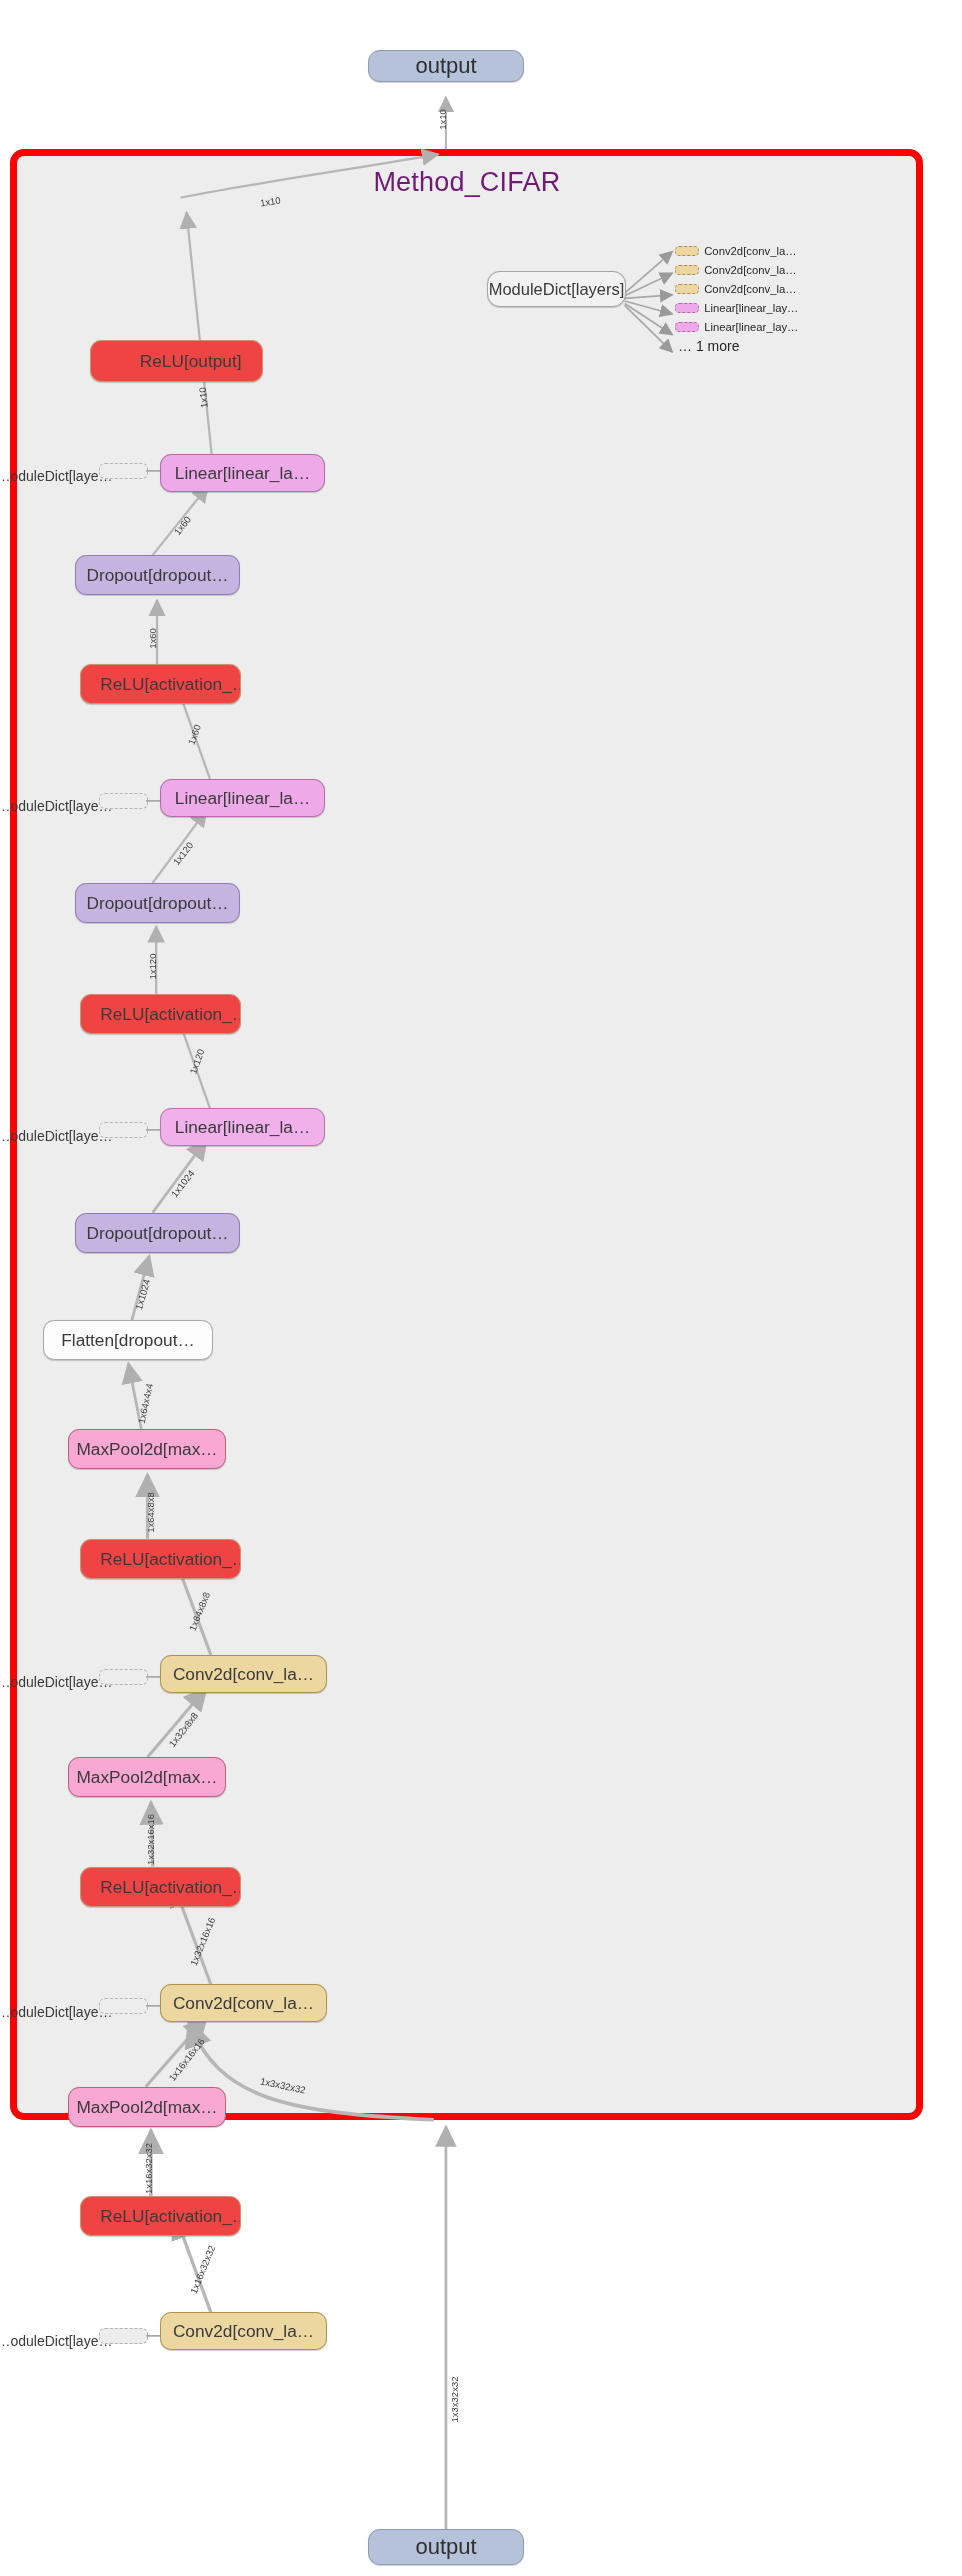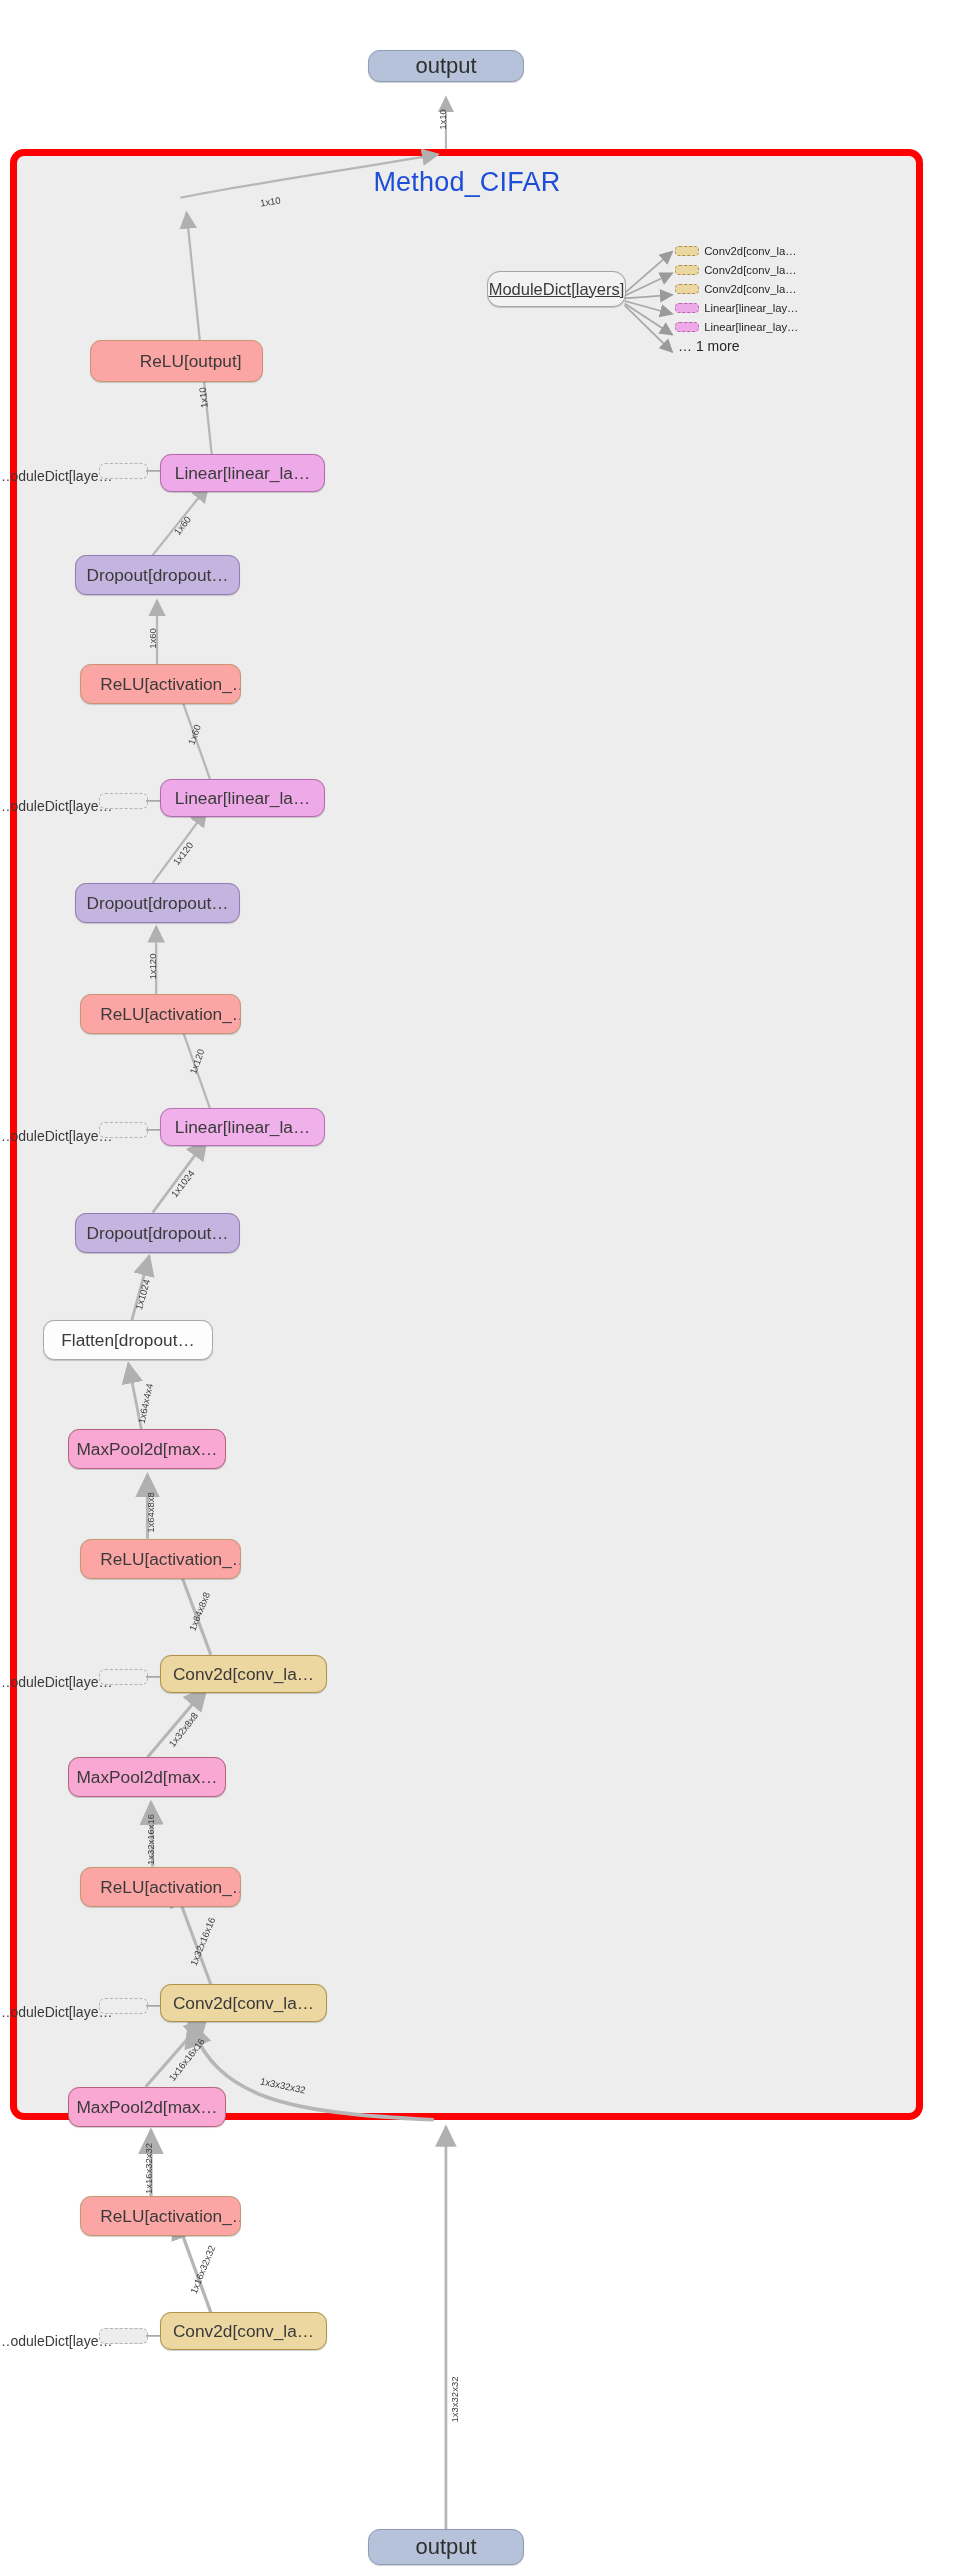--- a/index.html
+++ b/index.html
@@ -24,21 +24,21 @@
     background: #ededed;
     border: 7px solid #ff0000;
     border-radius: 14px;
   }
   #subgraph-title {
     position: absolute;
     left: 0; top: 167px;
     width: 913px;
     text-align: center;
     font-size: 27px;
-    color: #1d4ed8;
+    color: #701a75;
     letter-spacing: 0.2px;
     white-space: nowrap;
   }
   #subgraph-title.pos { left: 10.4px; }
 
   
   .node {
     position: absolute;
     display: flex;
     align-items: center;
@@ -51,28 +51,28 @@
     padding: 0 8.7px;
     box-shadow: 0 0.9px 0.9px rgba(0,0,0,.18);
   }
   .node.io {
     background: #b6c2d9;
     border: 1.7px solid #8e9cb6;
     border-radius: 12px;
     color: #2f2f2f;
     font-size: 22px;
   }
-  .node.relu      { background: #fca5a5; border: 1.7px solid #c99570; padding-left: 37px; }
+  .node.relu      { background: #ef4444; border: 1.7px solid #c99570; padding-left: 37px; }
   .node.linear    { background: #eeaae8; border: 1.7px solid #b467ae; }
   .node.linear-lt { background: #f0b0ea; border: 1.7px solid #bb6fb4; }
   .node.dropout   { background: #c6b4e0; border: 1.7px solid #8f7cb4; }
   .node.flatten   { background: #fdfdfd; border: 1.7px solid #a8a8a8; }
   .node.maxpool   { background: #f9a8d4; border: 1.7px solid #b8607f; }
   .node.conv      { background: #ecd7a1; border: 1.7px solid #ae9147; }
-  .node.moddict   { background: #f2f2f2; border: 1.7px solid #a6a6a6; border-radius: 13px; text-decoration: underline; }
+  .node.moddict   { background: #f2f2f2; border: 1.7px solid #a6a6a6; border-radius: 13px; }
 
   
   .moddict-stub {
     position: absolute;
     font-size: 14px;
     color: #3a3a3a;
     white-space: nowrap;
   }
   .dashed-box {
     position: absolute;

